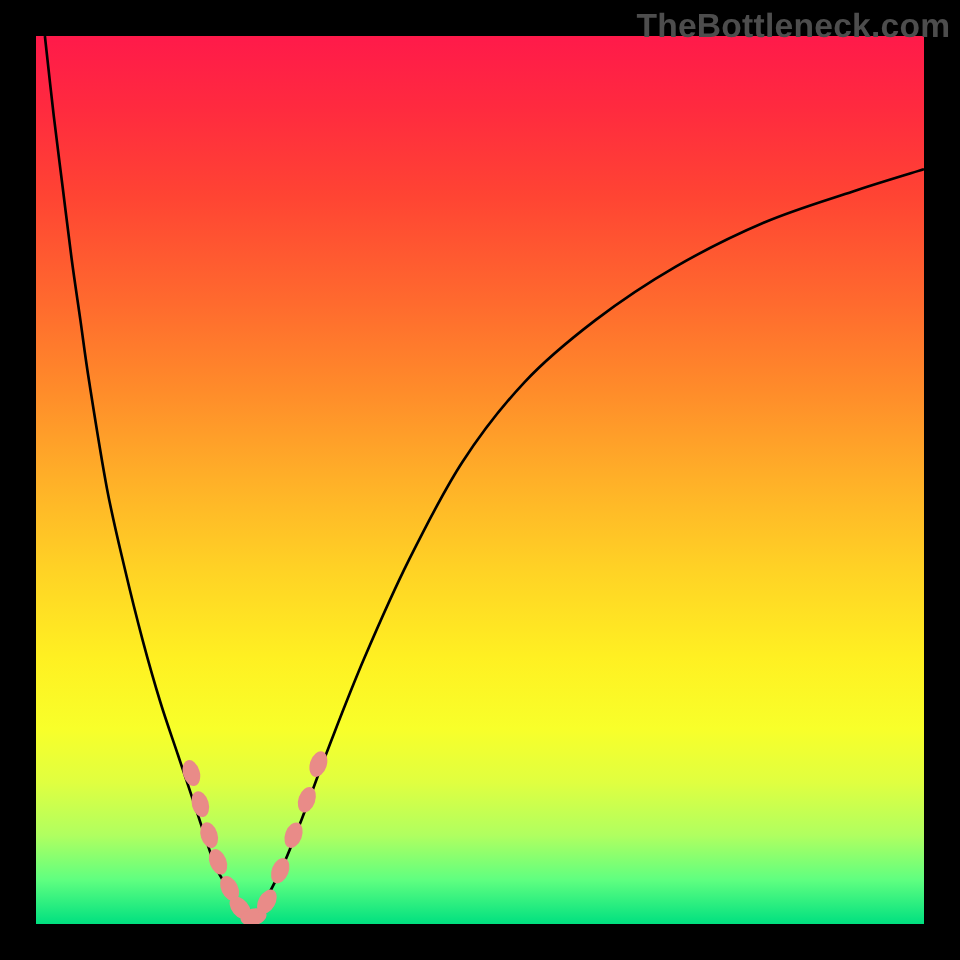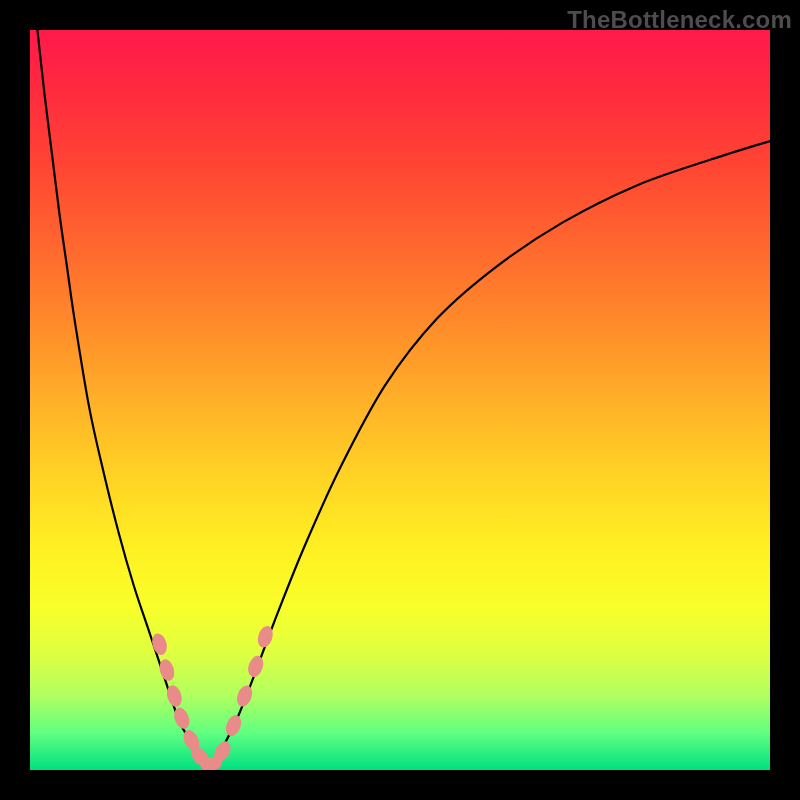--- a/index.html
+++ b/index.html
@@ -31,21 +31,21 @@
       #b0ff60 90%,
       #60ff80 95%,
       #00e080 100%);
     overflow: hidden;
   }
   .watermark {
     position: absolute;
     top: 6px;
     right: 8px;
     color: #4d4d4d;
-    font-size: 24px;
+    font-size: 28px;
     font-weight: 600;
     letter-spacing: 0.2px;
     user-select: none;
   }
   svg.plot {
     position: absolute;
     left: 0;
     top: 0;
     width: 740px;
     height: 740px;

